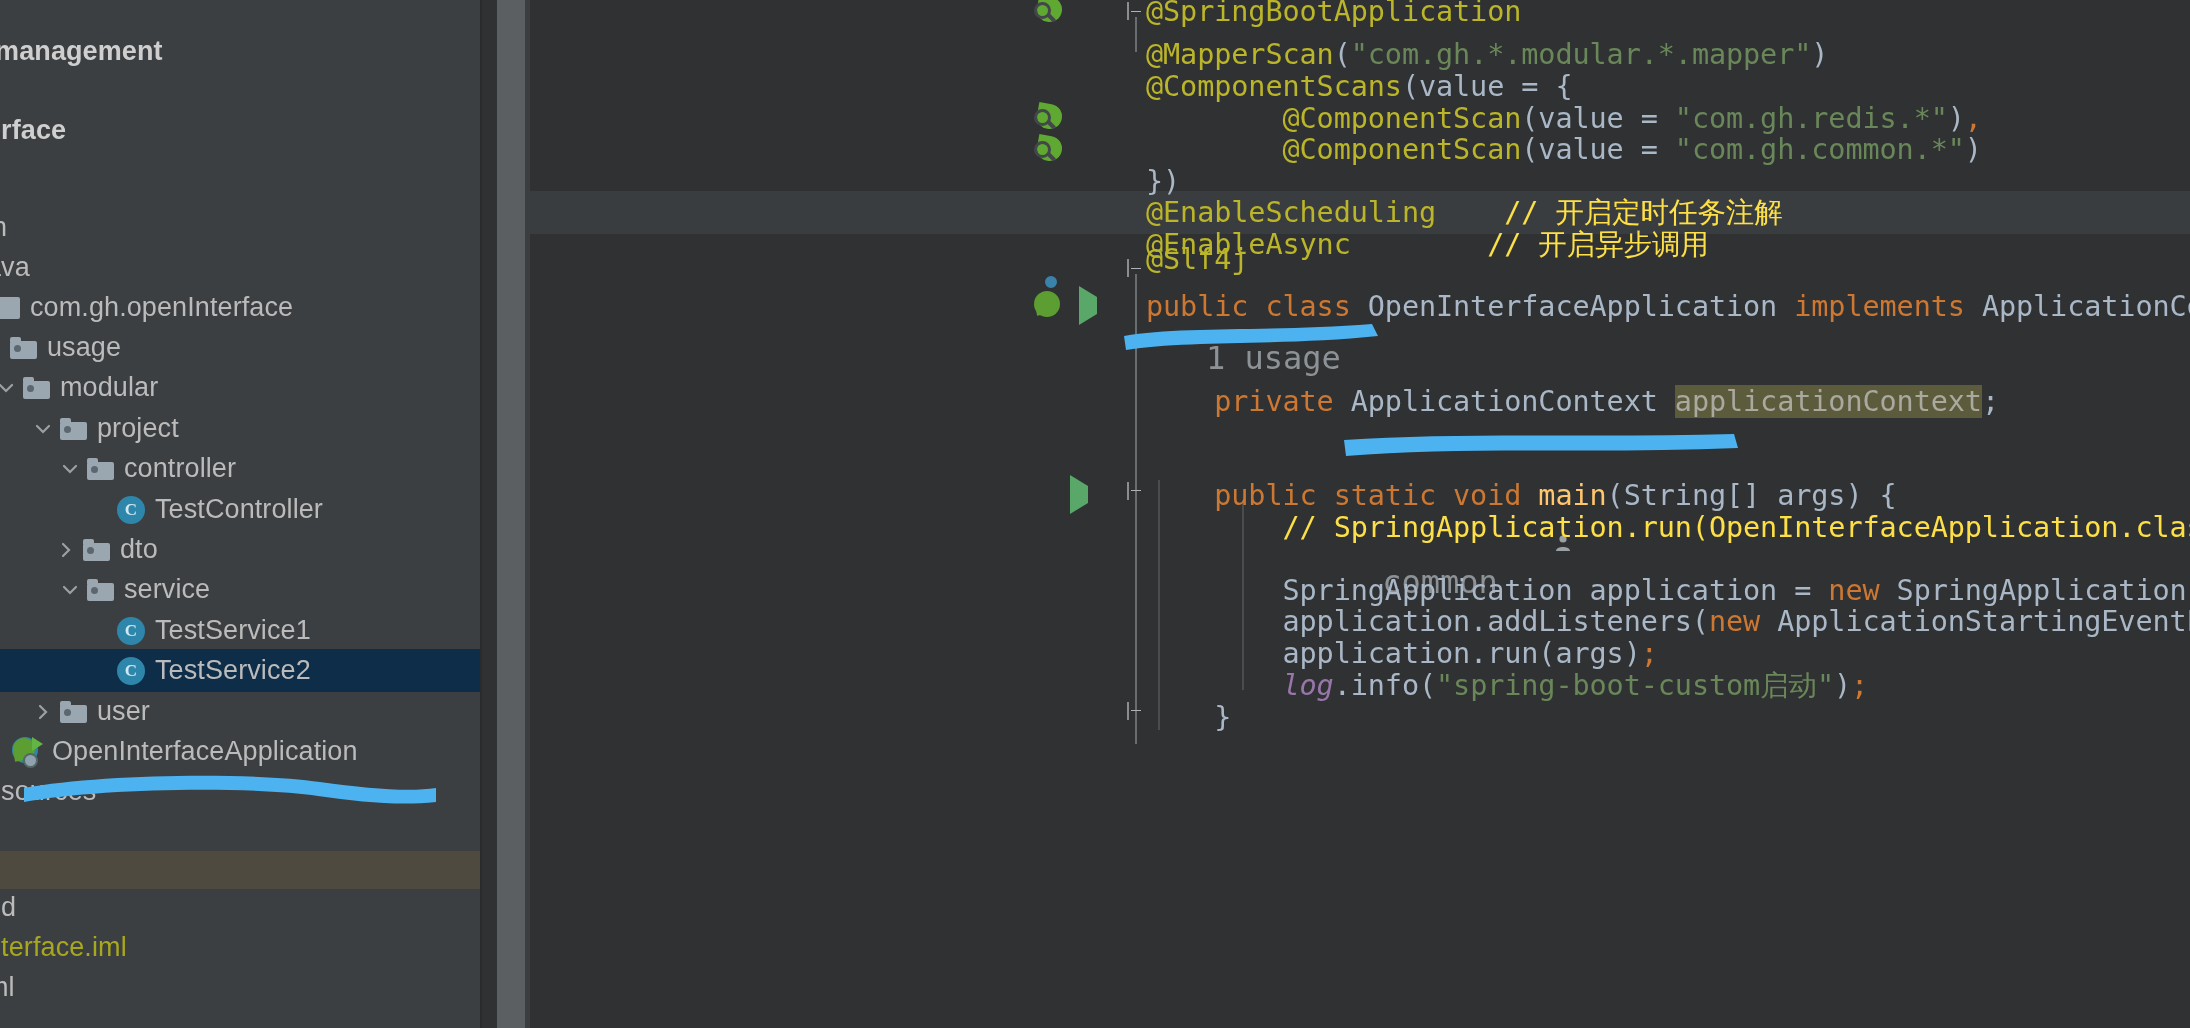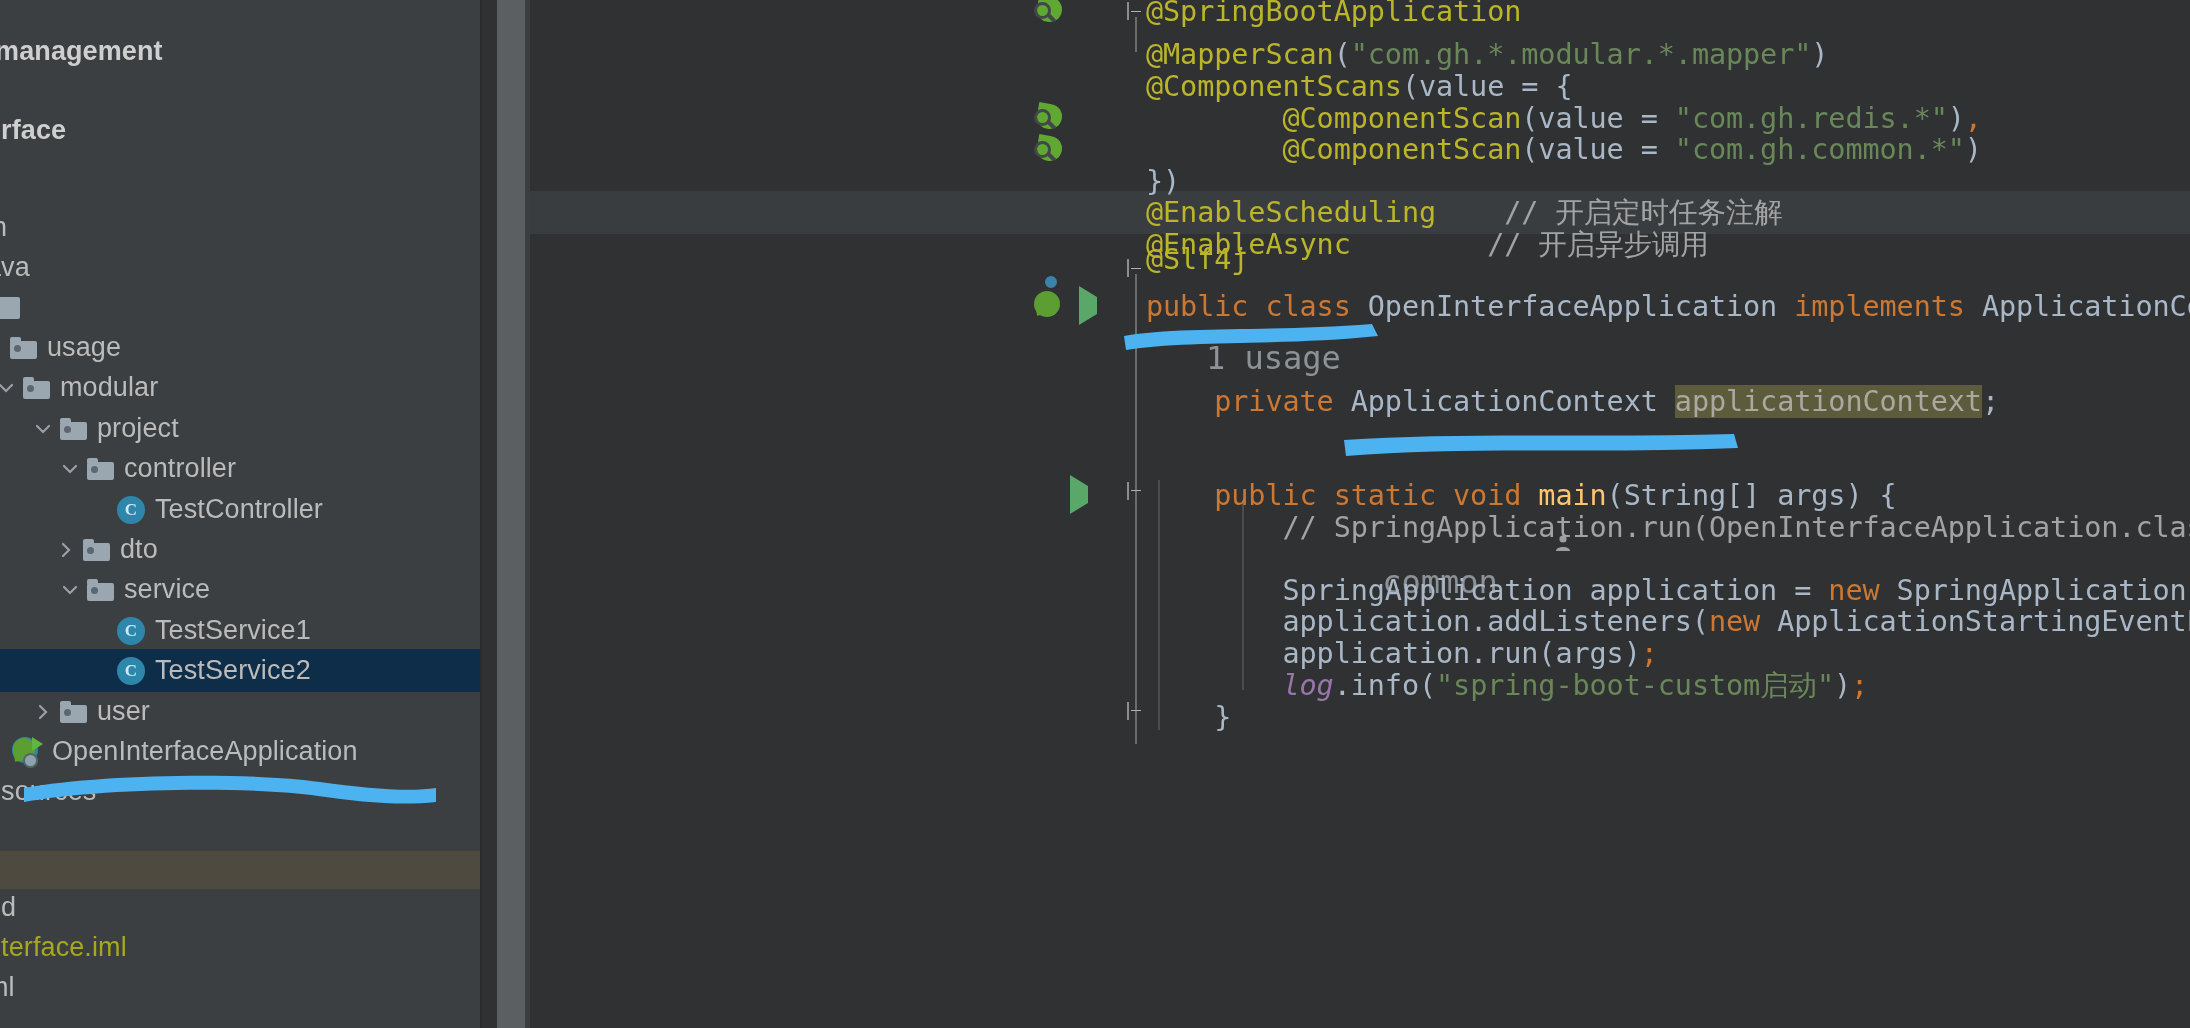--- a/index.html
+++ b/index.html
@@ -204,21 +204,21 @@
   .indent-guide {
     position: absolute;
     width: 1.5px; background: #4a4d4f;
   }
 
   
   .anno  { color: #bbb529; }
   .str   { color: #6a8759; }
   .kw    { color: #cc7832; }
   .meth  { color: #ffc66d; }
-  .cmt   { color: #a3a3a3; }
+  .cmt   { color: #fde047; }
   .fld   { color: #9876aa; font-style: italic; }
   .plain { color: #a9b7c6; }
   .hlfield {
     background: #5c5b3c;
     color: #a9a9a0;
   }
 
   
   .ink { position: absolute; pointer-events: none; }
 
@@ -247,20 +247,21 @@
       </div>
 
       <div class="tree-row" style="top:246px">
         <span class="row-label" style="margin-left:-14px">ava</span>
       </div>
 
       <div class="tree-row" style="top:286px">
         <span class="icon" style="margin-left:-2px">
             <span class="pkg-ico"></span>
           </span>
+        <span class="row-label">com.gh.openInterface</span>
       </div>
 
       <div class="tree-row" style="top:326px;padding-left:10px">
         <span class="icon">
             <span class="folder-ico">
               <i class="tab"></i>
               <i class="body"></i>
               <i class="dot"></i>
             </span>
           </span>

